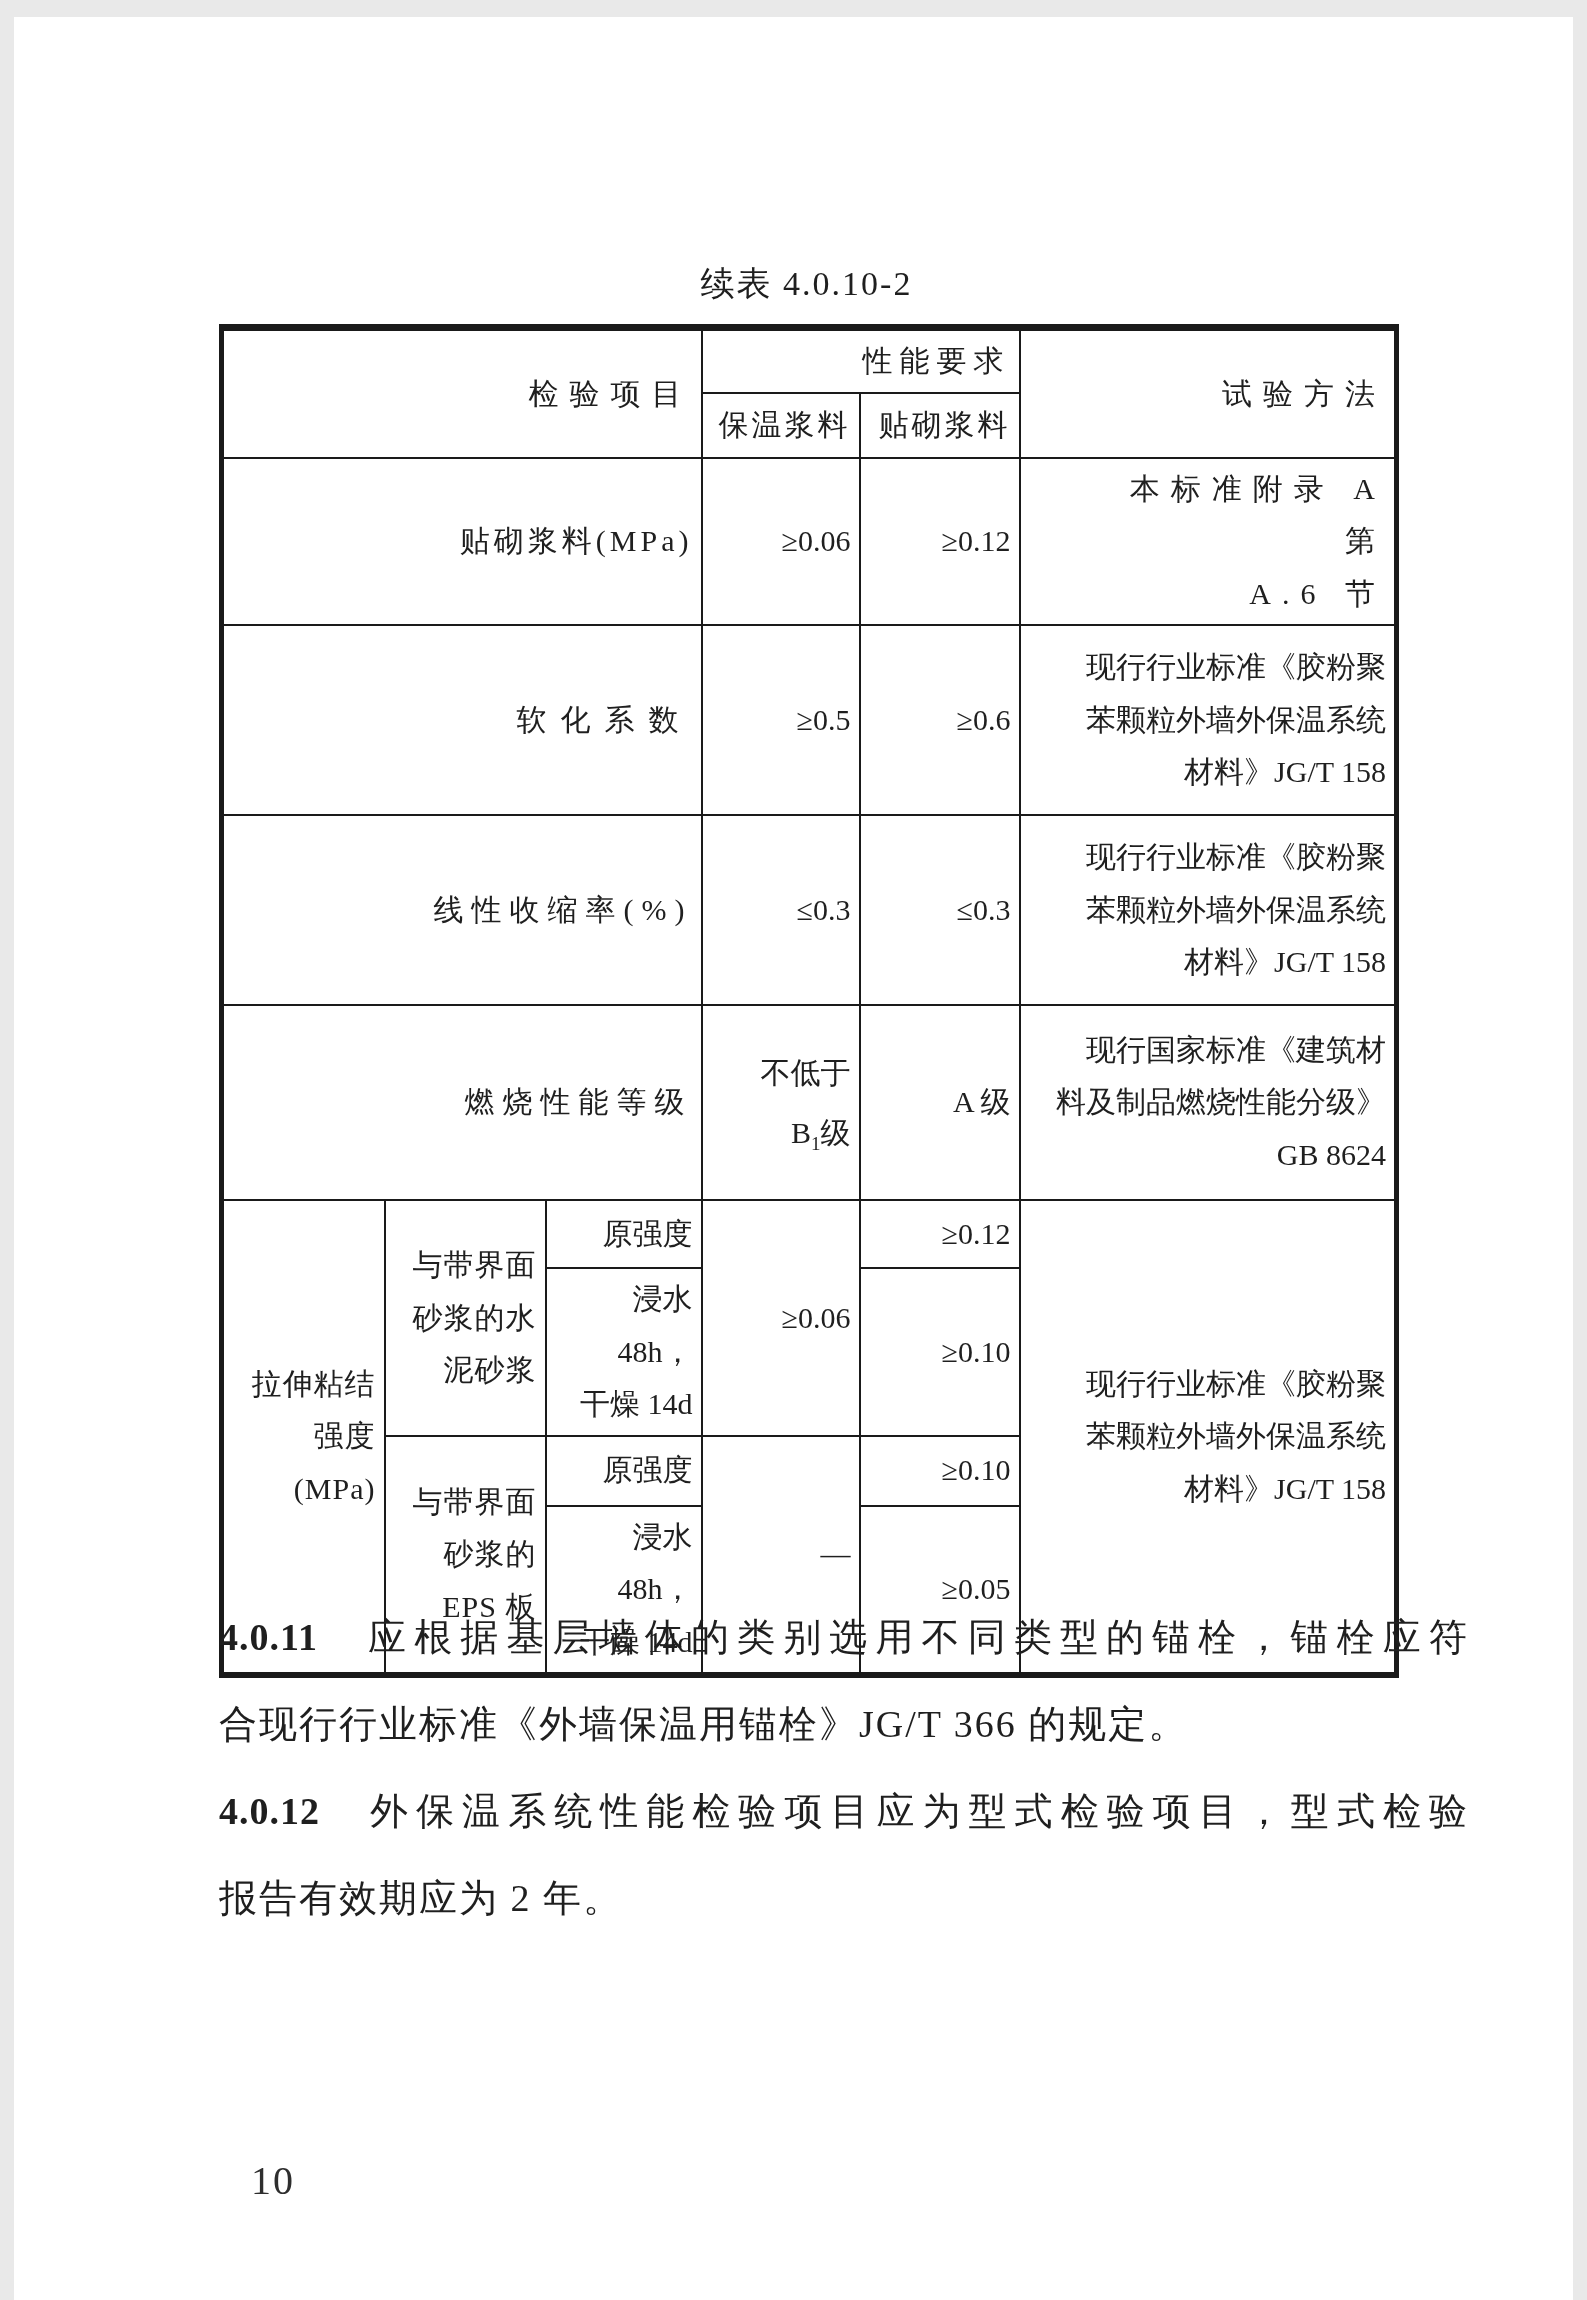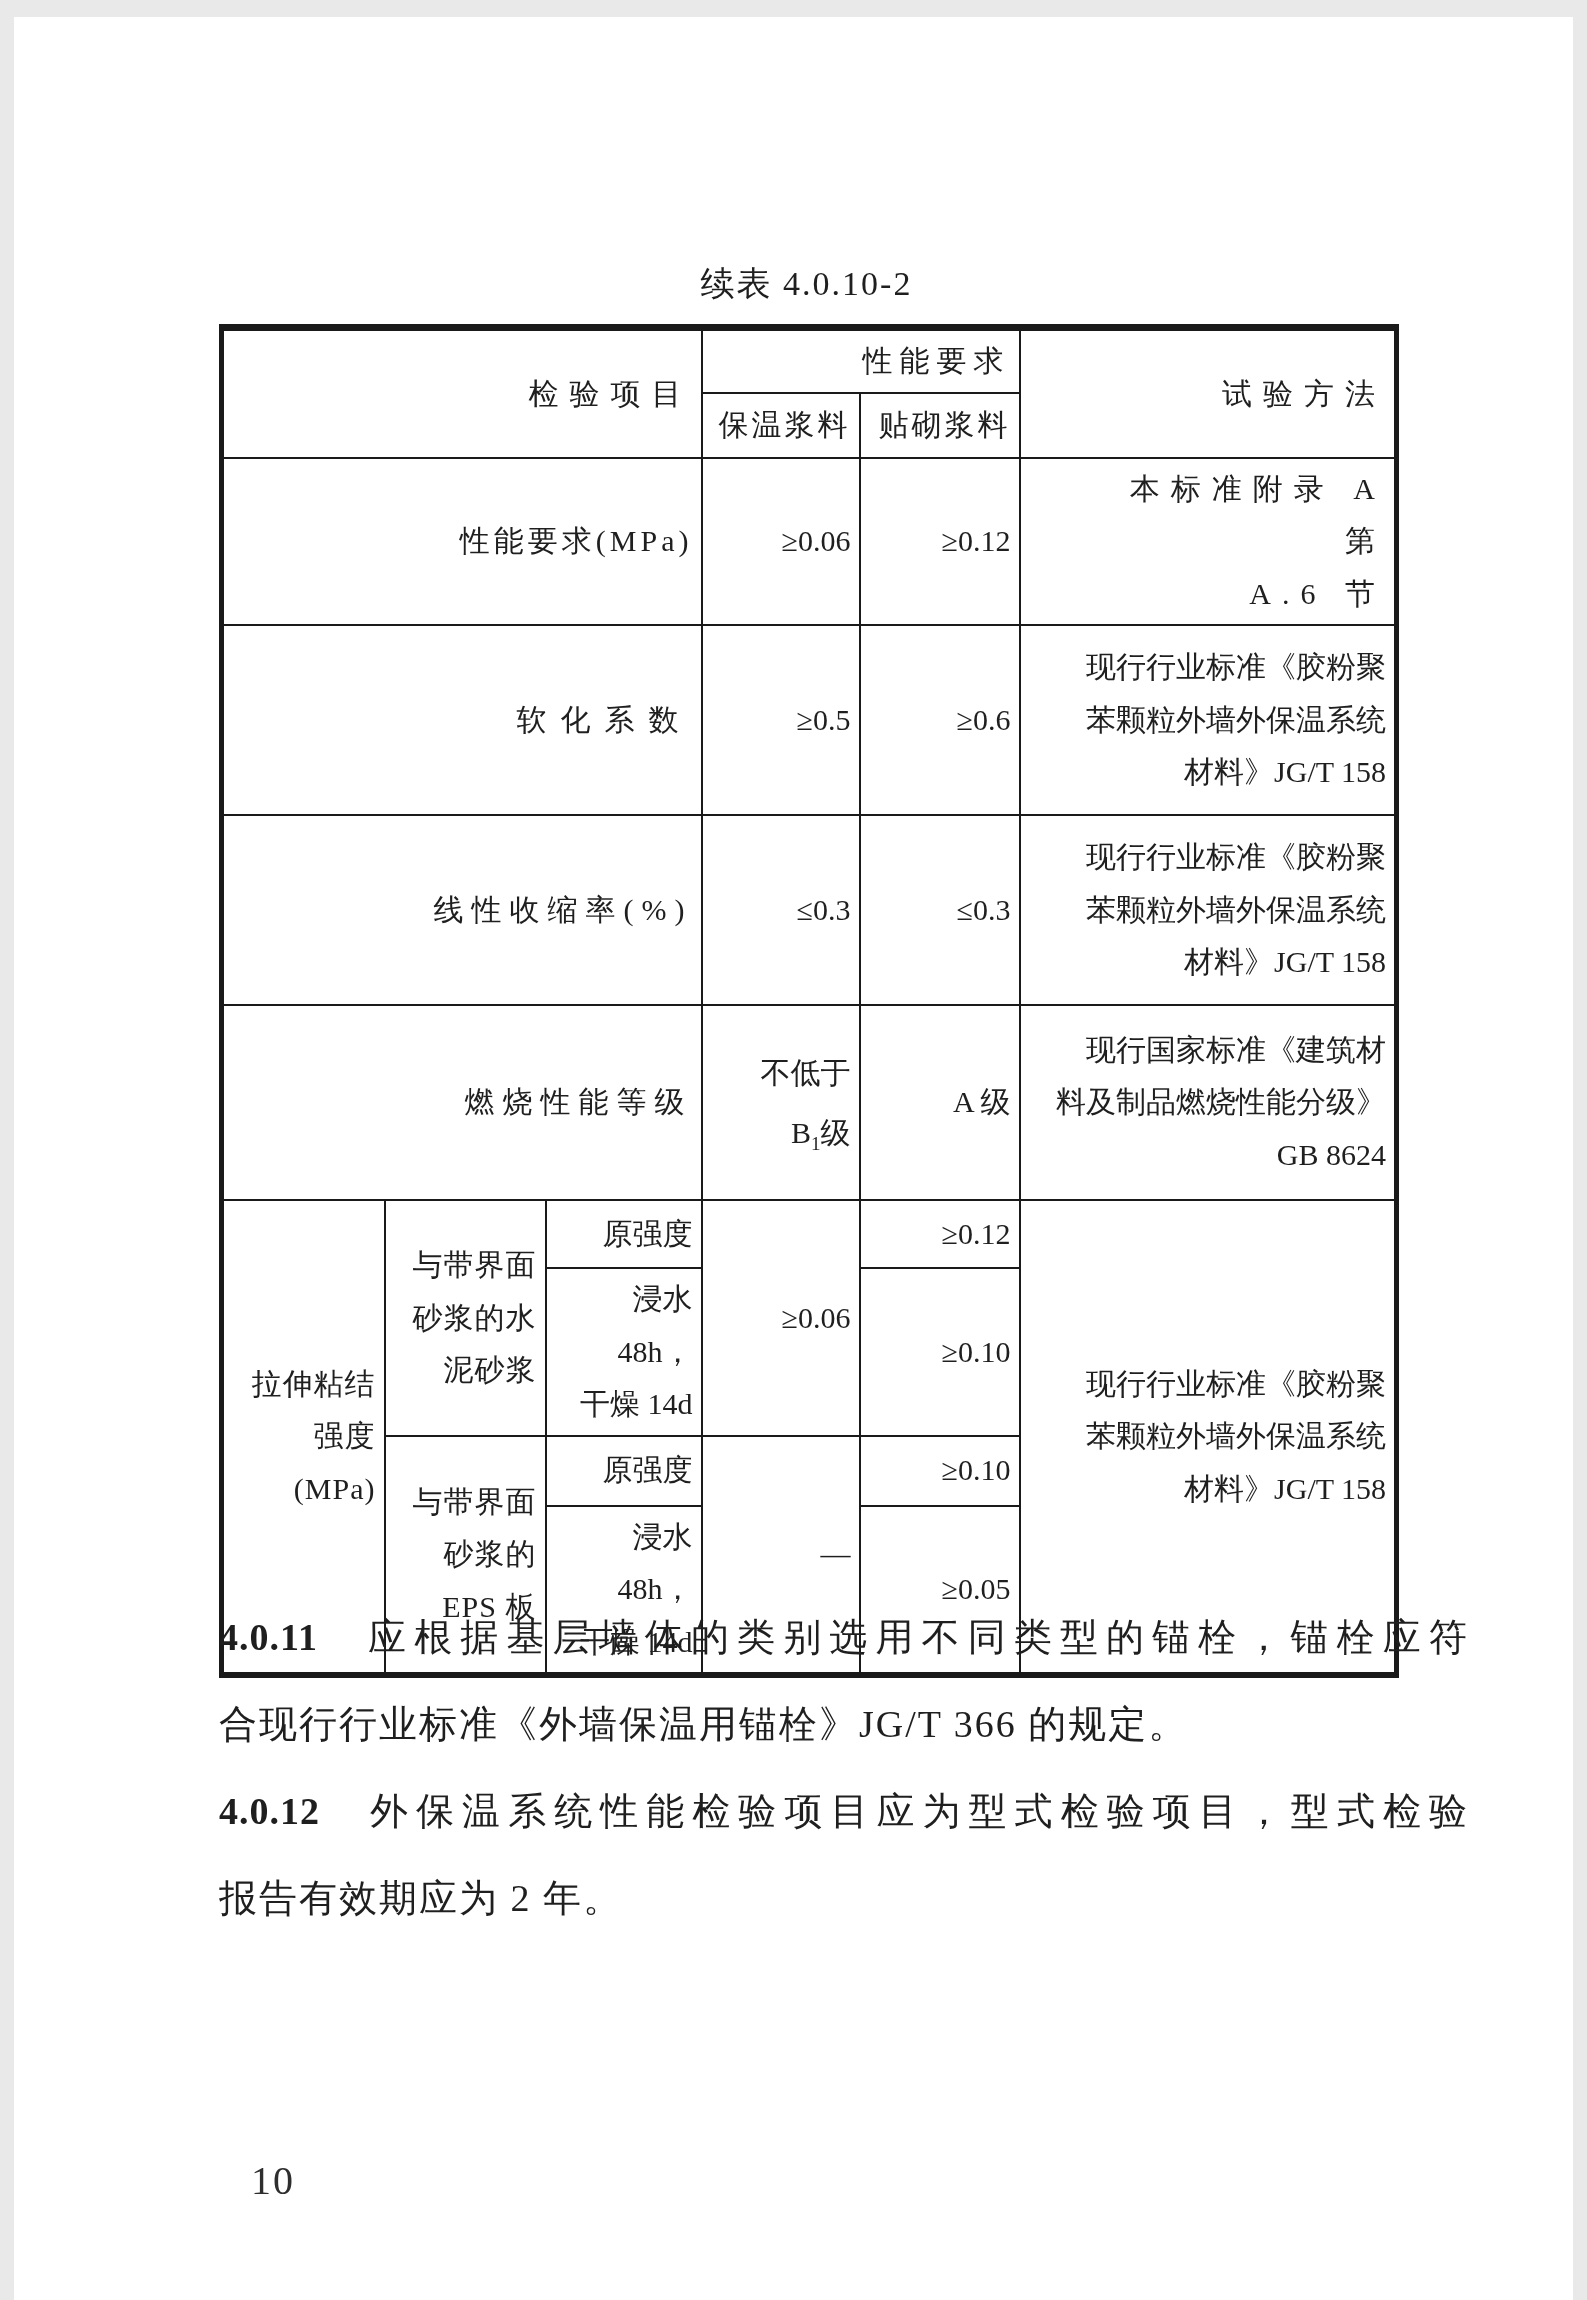--- a/index.html
+++ b/index.html
@@ -91,21 +91,21 @@
         <td colspan="3" rowspan="2" class="hdr-item">检验项目</td>
         <td colspan="2" class="hdr-perf">性能要求</td>
         <td rowspan="2" class="hdr-method">试验方法</td>
       </tr>
       <tr style="height:65px">
         <td class="hdr-sub">保温浆料</td>
         <td class="hdr-sub">贴砌浆料</td>
       </tr>
 
       <tr style="height:148px">
-        <td colspan="3" class="item-sp4">性能要求(MPa)</td>
+        <td colspan="3" class="item-sp4">贴砌浆料(MPa)</td>
         <td class="val">≥0.06</td>
         <td class="val">≥0.12</td>
         <td class="method method-spread">本标准附录 A 第
 A.6 节</td>
       </tr>
 
       <tr style="height:190px">
         <td colspan="3" class="item-sp14">软化系数</td>
         <td class="val">≥0.5</td>
         <td class="val">≥0.6</td>

